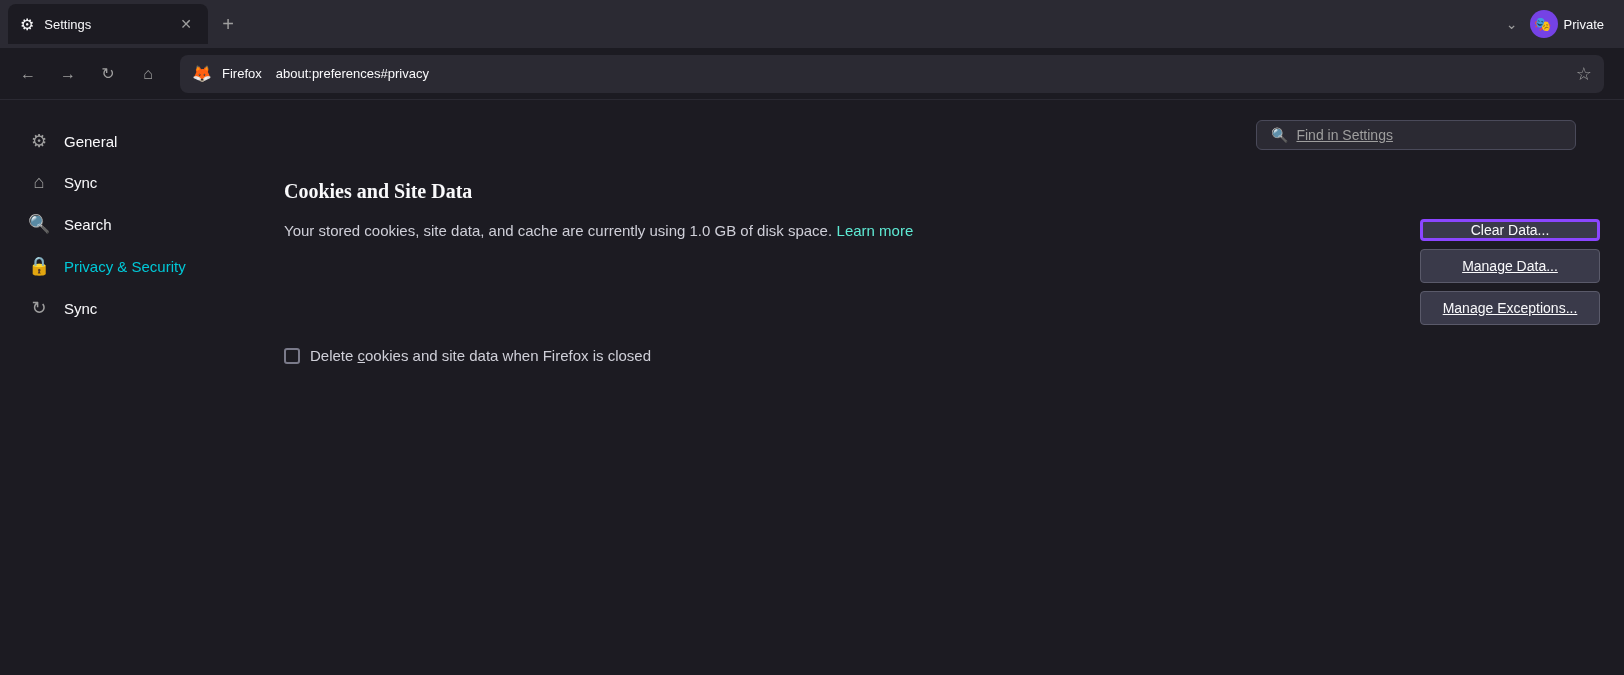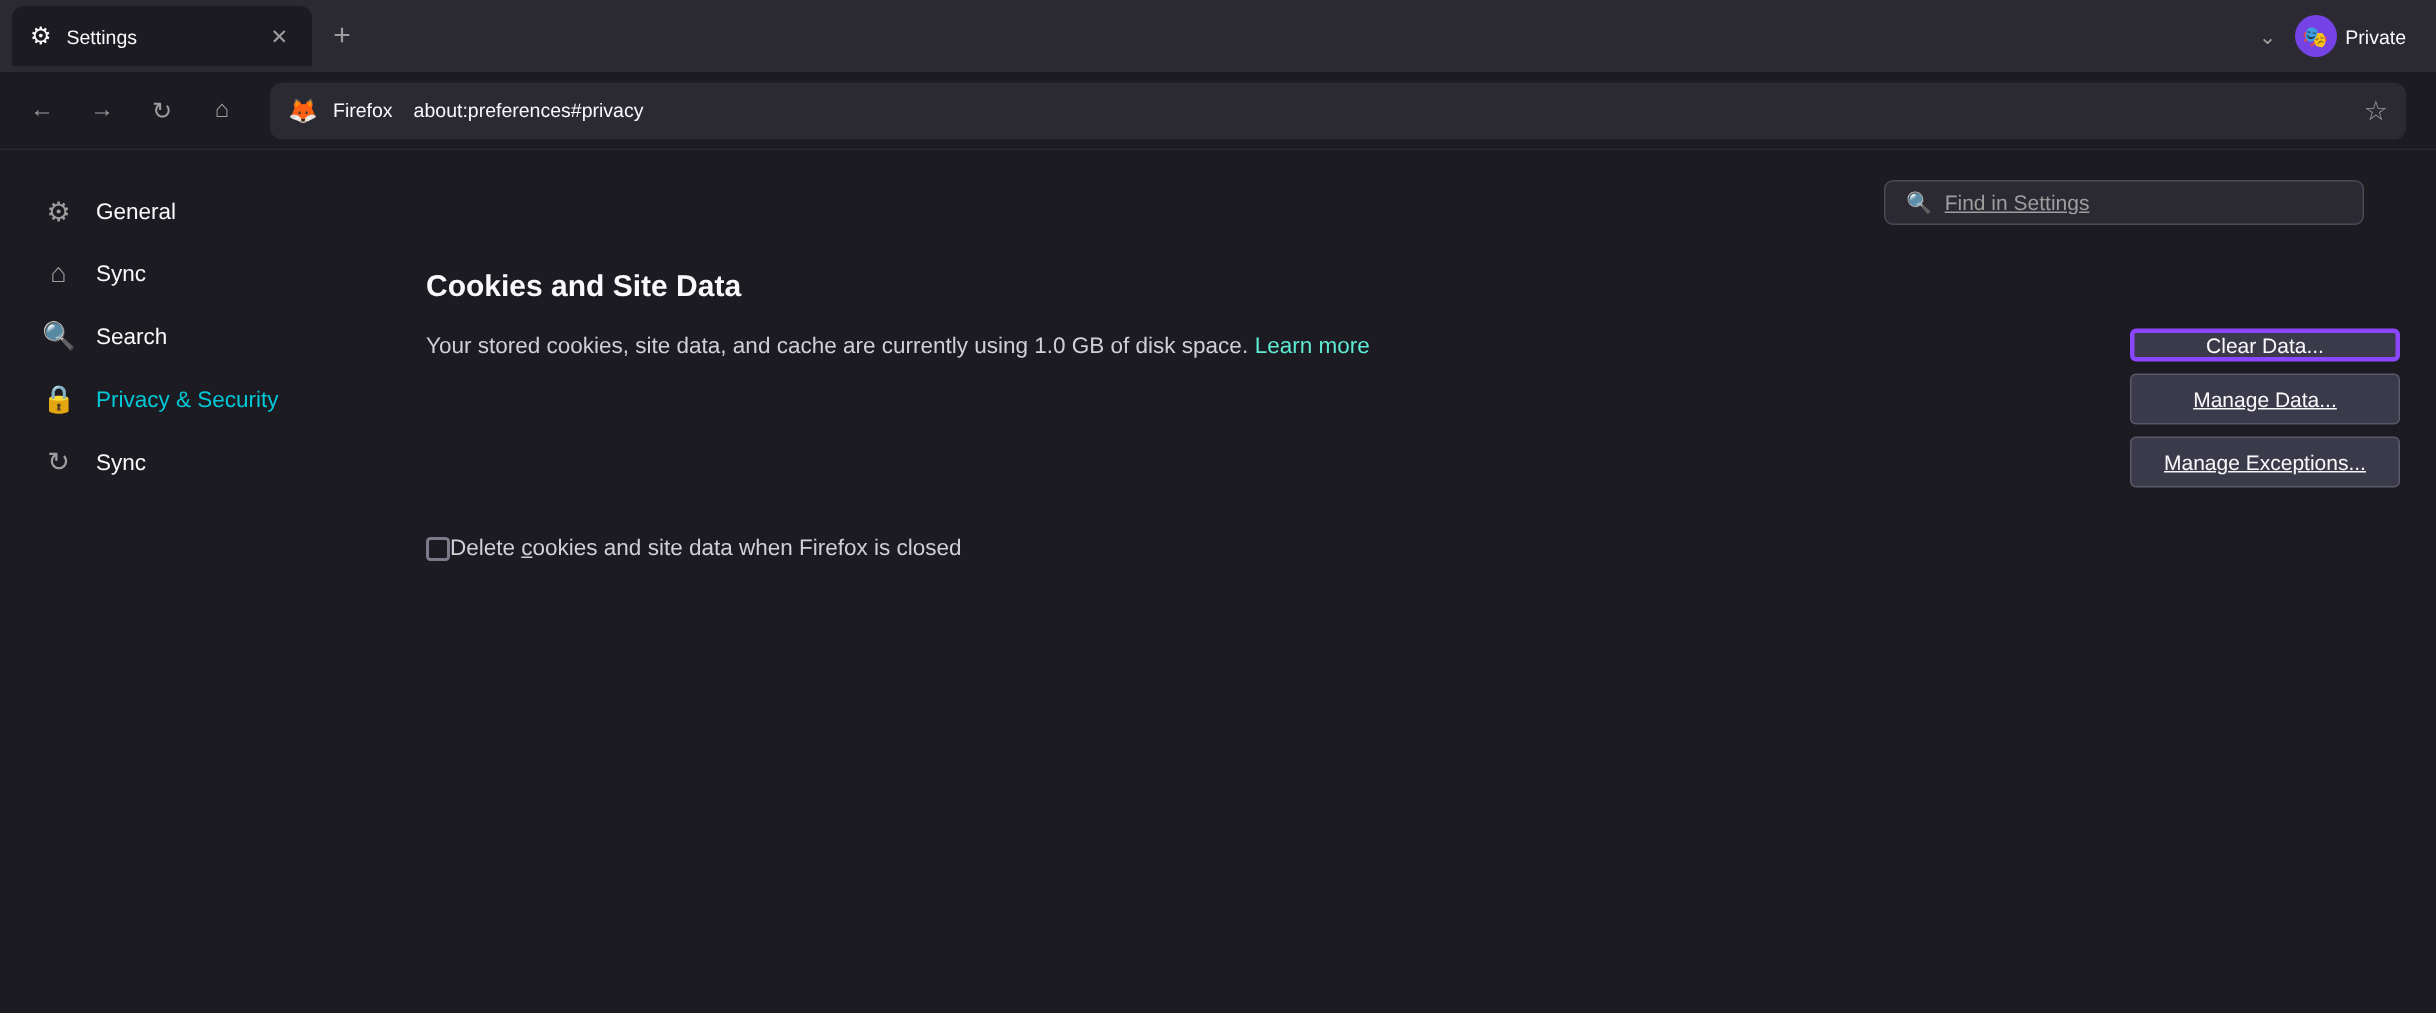--- a/index.html
+++ b/index.html
@@ -210,20 +210,21 @@
 
     
     .section {
       margin-top: 20px;
     }
     .section-title {
       font-size: 20px;
       font-weight: 700;
       color: #f9f9fb;
       margin-bottom: 16px;
+      font-family: Liberation Serif, serif;
     }
     .section-body {
       display: flex;
       align-items: flex-start;
       gap: 20px;
     }
     .section-text {
       flex: 1;
     }
     .section-description {
@@ -266,21 +267,22 @@
       cursor: pointer;
       min-width: 180px;
       text-align: center;
       white-space: nowrap;
     }
 
     
     .checkbox-row {
       display: flex;
       align-items: center;
-      margin-top: 32px;
+      gap: 10px;
+      margin-top: 22px;
     }
     .checkbox-box {
       width: 16px;
       height: 16px;
       border: 2px solid #7a7a8a;
       border-radius: 3px;
       background: transparent;
       flex-shrink: 0;
     }
     .checkbox-label {

